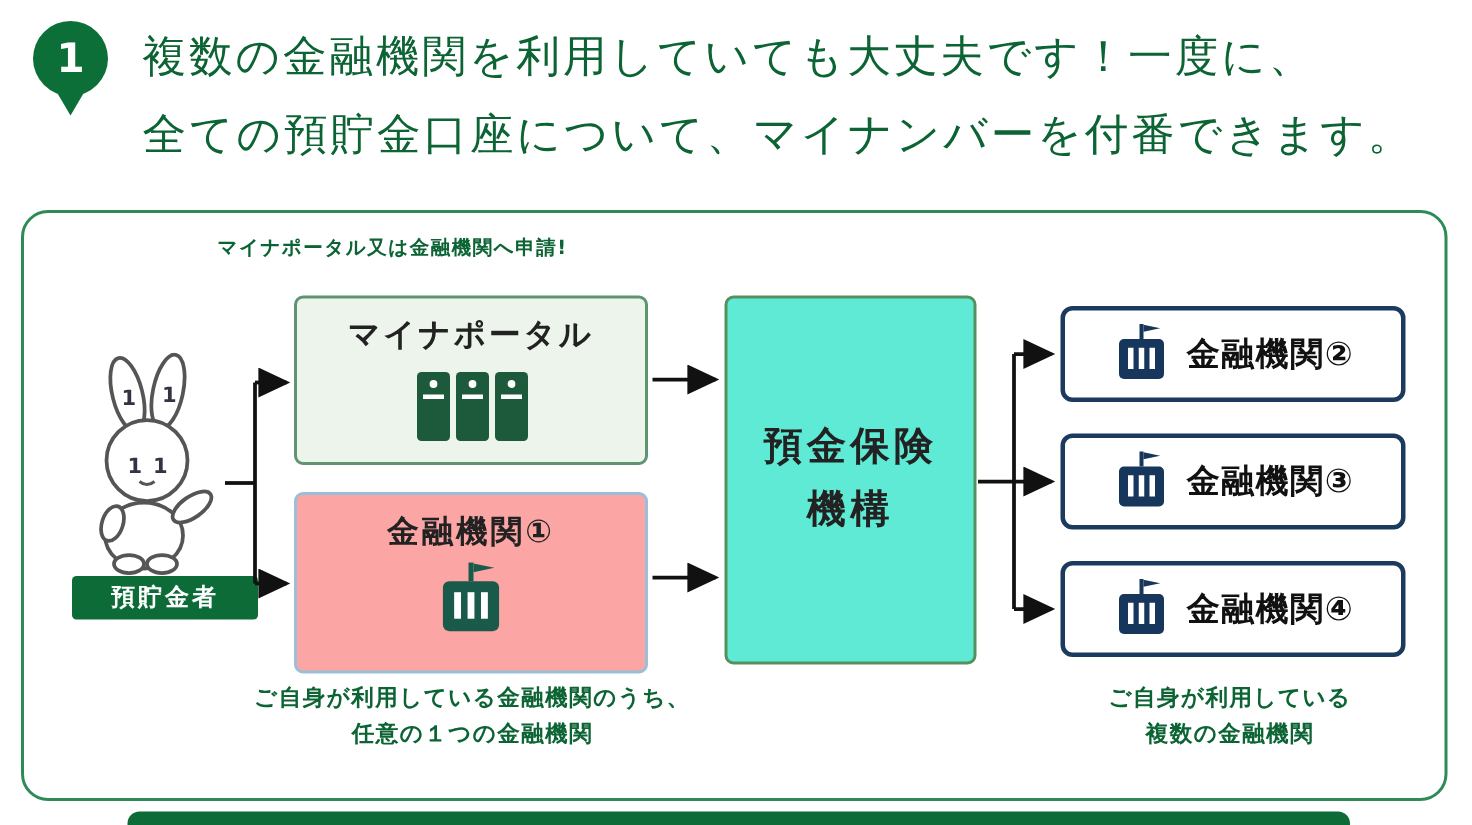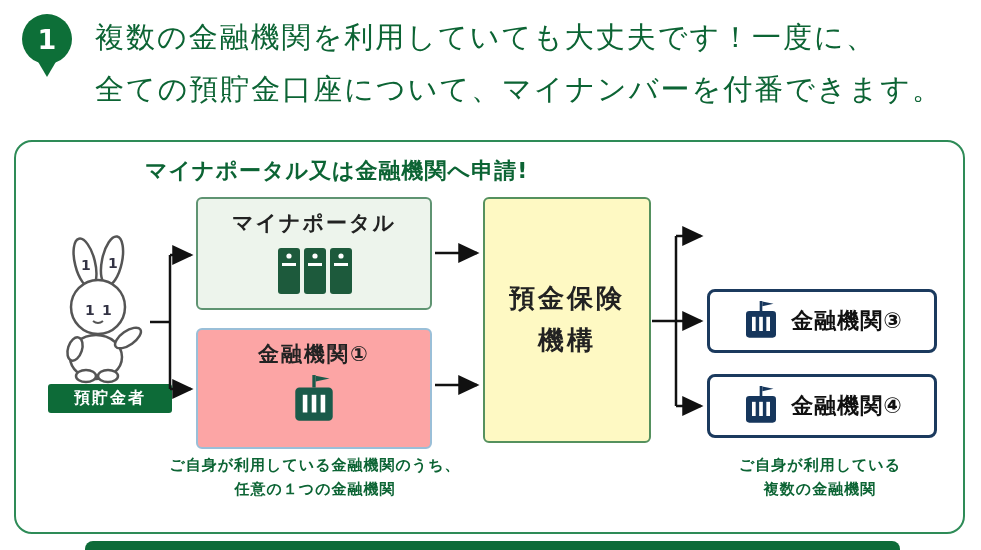--- a/index.html
+++ b/index.html
@@ -14,33 +14,33 @@
   .pin-tail { position:absolute; left:15px; top:46px; width:0; height:0;
     border-left:10px solid transparent; border-right:10px solid transparent;
     border-top:17px solid #0d6f38; }
   .headline { position:absolute; left:95px; top:12px; color:#0c6434; font-weight:400;
     font-size:29px; letter-spacing:2px; line-height:1.78; }
 
   
   .panel { position:absolute; left:14px; top:140px; width:951px; height:394px;
     border:2px solid #2e8b57; border-radius:18px; background:#fff; }
 
-  .apply-note { position:absolute; left:145px; top:156px; font-size:22px; font-weight:800;
+  .apply-note { position:absolute; left:145px; top:156px; font-size:13px; font-weight:800;
     color:#0c6434; letter-spacing:1px; }
 
   .box { position:absolute; border-radius:6px; }
   .portal-box { left:196px; top:197px; width:236px; height:113px;
     background:#edf4ec; border:2px solid #5f9472; text-align:center; padding-top:10px; }
   .bank1-box { left:196px; top:328px; width:236px; height:121px;
     background:#fca5a5; border:2px solid #9abfd8; text-align:center; padding-top:10px; }
   .box-label { font-size:21px; font-weight:700; color:#222; letter-spacing:2px;text-align:center; }
   .box-icon { margin-top:6px; }
 
   .center-box { left:483px; top:197px; width:168px; height:246px;
-    background:#fef9c3; border:2px solid #55915e;
+    background:#5eead4; border:2px solid #55915e;
     display:flex; flex-direction:column; align-items:center; justify-content:center;
     font-size:26px; font-weight:700; color:#222; letter-spacing:3px; line-height:1.6; }
 
   .rbox { position:absolute; left:707px; width:230px; height:64px; background:#fff;
     border:3px solid #1b3a5e; border-radius:8px;
     display:flex; align-items:center; justify-content:center; gap:10px; }
   .rbox-label { font-size:22px; font-weight:700; color:#111; letter-spacing:1px; }
 
   .badge { position:absolute; left:48px; top:384px; background:#0d6b38; color:#fff;
     font-size:16px; font-weight:700; padding:4px 26px; border-radius:3px; letter-spacing:2px; }
@@ -129,20 +129,35 @@
         <rect x="15.2" y="10" width="2.2" height="8.5"></rect>
       </g>
     </svg>
   </div>
 
   <div class="box center-box">
     <div>預金保険</div>
     <div>機構</div>
   </div>
 
+  <div class="rbox" style="top:204px">
+    <svg width="40" height="42" viewBox="0 0 24 25">
+      <g fill="#16365c">
+        <rect x="11.2" y="0.5" width="1.6" height="6"></rect>
+        <polygon points="12.8,0.8 19.5,2.2 12.8,3.6"></polygon>
+        <rect x="3" y="6.5" width="18" height="16" rx="2"></rect>
+      </g>
+      <g fill="#fff">
+        <rect x="6.6" y="10" width="2.2" height="8.5"></rect>
+          <rect x="10.9" y="10" width="2.2" height="8.5"></rect>
+          <rect x="15.2" y="10" width="2.2" height="8.5"></rect>
+      </g>
+    </svg>
+    <span class="rbox-label">金融機関②</span>
+  </div>
 
   <div class="rbox" style="top:289px">
     <svg width="40" height="42" viewBox="0 0 24 25">
       <g fill="#16365c">
         <rect x="11.2" y="0.5" width="1.6" height="6"></rect>
         <polygon points="12.8,0.8 19.5,2.2 12.8,3.6"></polygon>
         <rect x="3" y="6.5" width="18" height="16" rx="2"></rect>
       </g>
       <g fill="#fff">
         <rect x="6.6" y="10" width="2.2" height="8.5"></rect>

